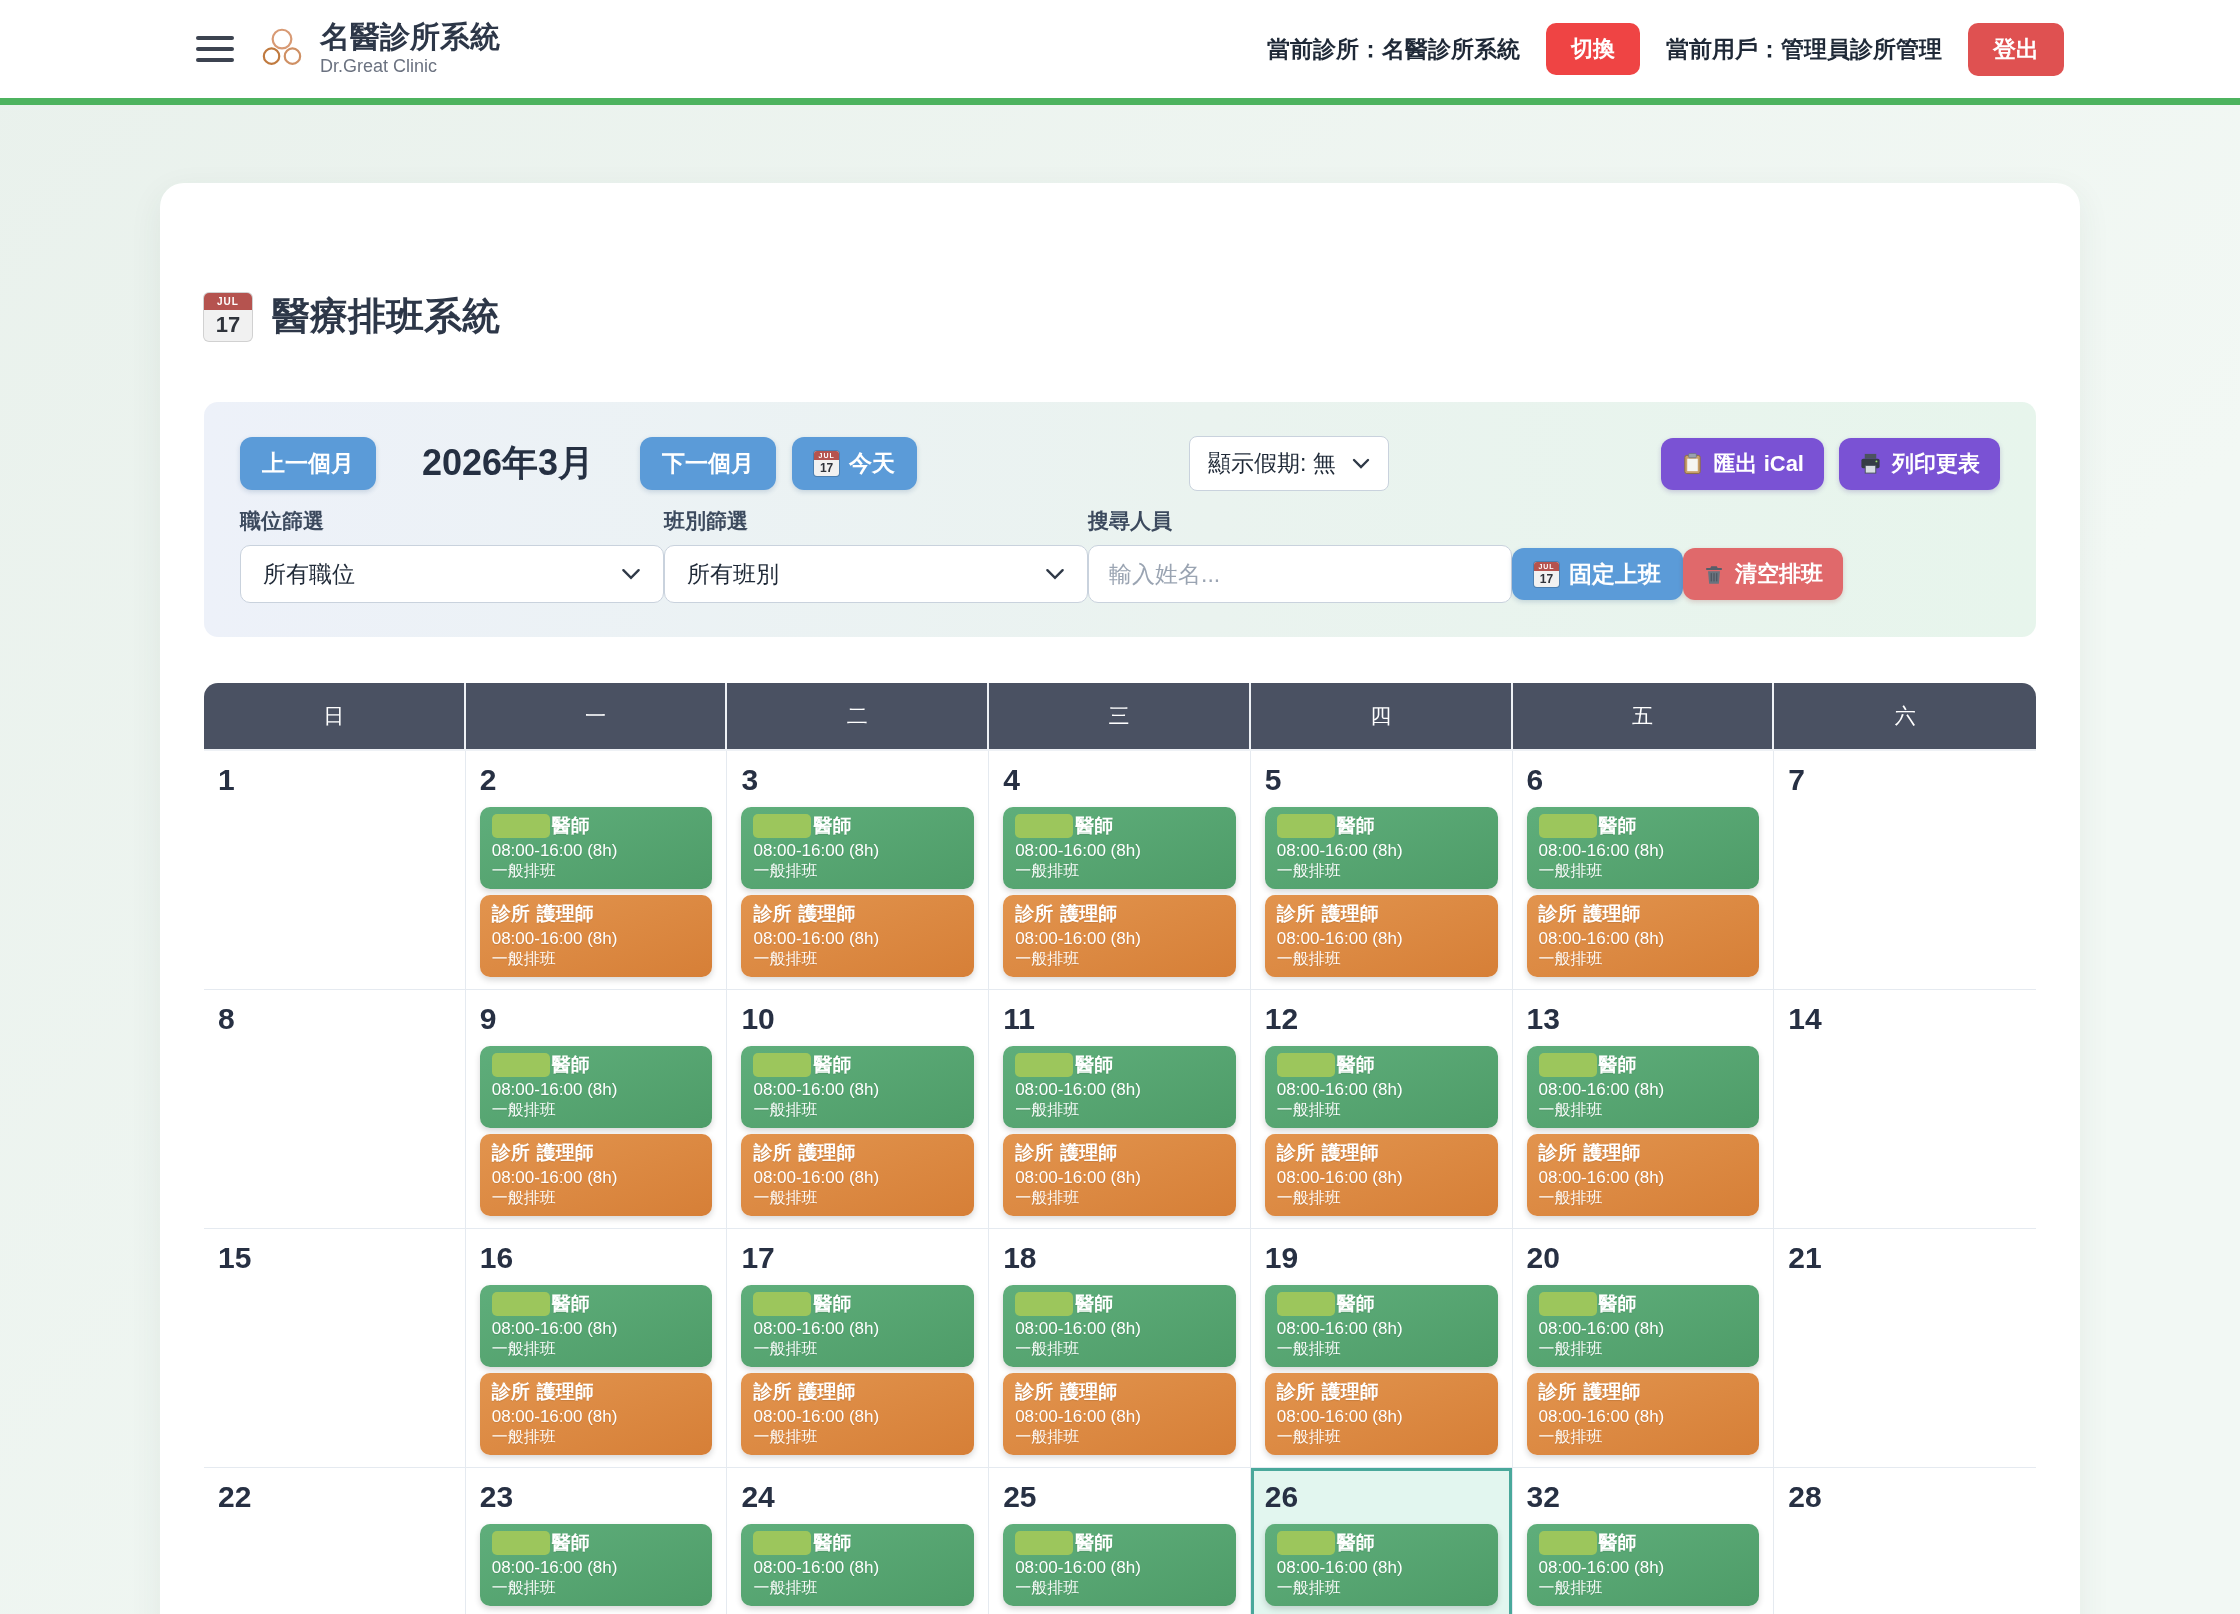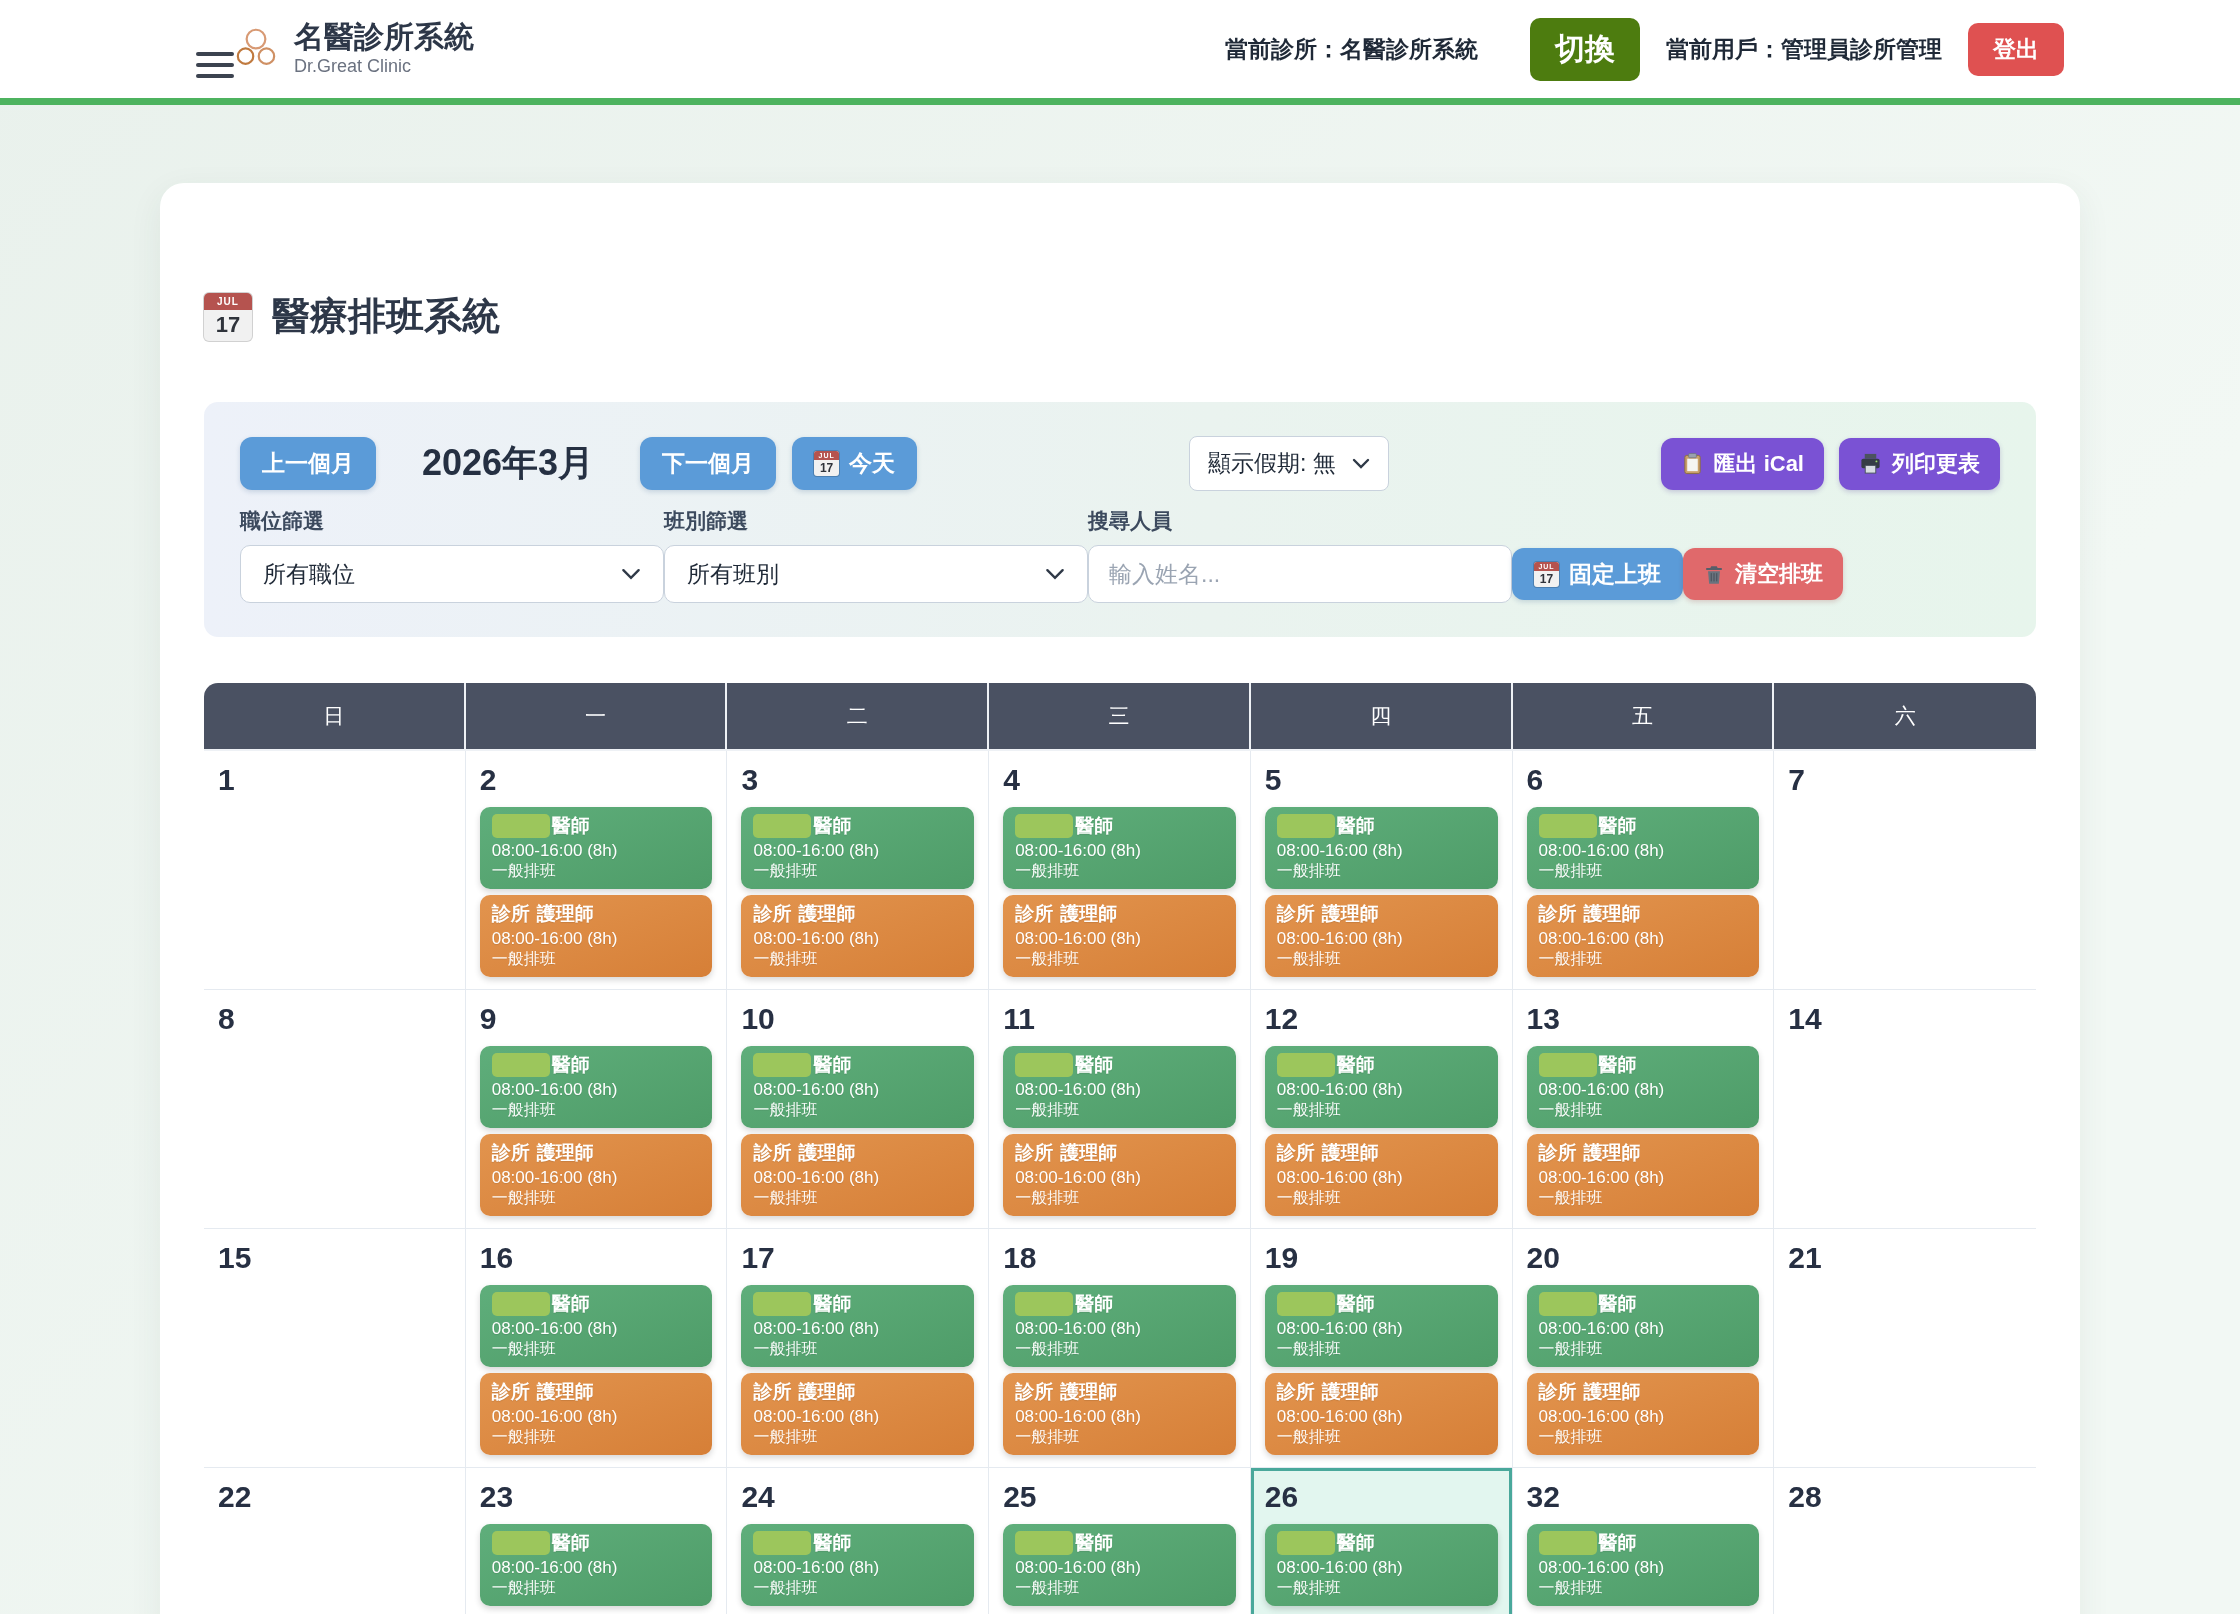--- a/index.html
+++ b/index.html
@@ -2,29 +2,29 @@
 <html><head>
 <meta charset="utf-8">
 <style>
   * { margin:0; padding:0; box-sizing:border-box; }
   html,body { width:2240px; height:1614px; overflow:hidden; }
   body { font-family:"Liberation Sans","DejaVu Sans",sans-serif; background:linear-gradient(135deg,#e9f1ec 0%,#f2f8f4 70%); }
 
   
   .app-header { height:105px; background:#ffffff; border-bottom:7px solid #4db35f;
     display:flex; align-items:center; justify-content:space-between; padding:0 176px 0 196px; }
-  .header-left { display:flex; align-items:flex-end; }
+  .header-left { display:flex; align-items:center; gap:26px; }
   .hamburger { width:38px; height:26px; display:flex; flex-direction:column; justify-content:space-between; cursor:pointer; }
   .hamburger span { display:block; height:4px; background:#3c4350; border-radius:2px; }
   .brand { display:flex; align-items:center; gap:16px; }
   .brand-text .t1 { font-size:30px; font-weight:bold; color:#2d3748; line-height:34px; }
   .brand-text .t2 { font-size:18px; color:#6b7280; line-height:24px; }
   .header-right { display:flex; align-items:center; gap:26px; font-size:23px; font-weight:600; color:#1f2937; }
   .btn { border:none; cursor:pointer; color:#fff; font-family:inherit; font-weight:600; display:inline-flex; align-items:center; justify-content:center; gap:10px; }
-  .btn-switch { background:#4d7c0f; font-size:30px; padding:11px 25px; border-radius:10px;margin-left:26px; }
+  .btn-switch { background:#ef4444; font-size:22px; padding:11px 25px; border-radius:10px; }
   .btn-logout { background:#df5151; font-size:23px; padding:11px 25px; border-radius:10px; }
 
   
   .page-wrap { padding:78px 160px 0 160px; }
   .card { background:#ffffff; border-radius:24px; box-shadow:0 10px 34px rgba(40,70,60,.07);
     padding:108px 44px 44px 44px; min-height:1500px; }
 
   .page-title { display:flex; align-items:center; gap:20px; font-size:38px; font-weight:bold; color:#2d3748; }
 
   

